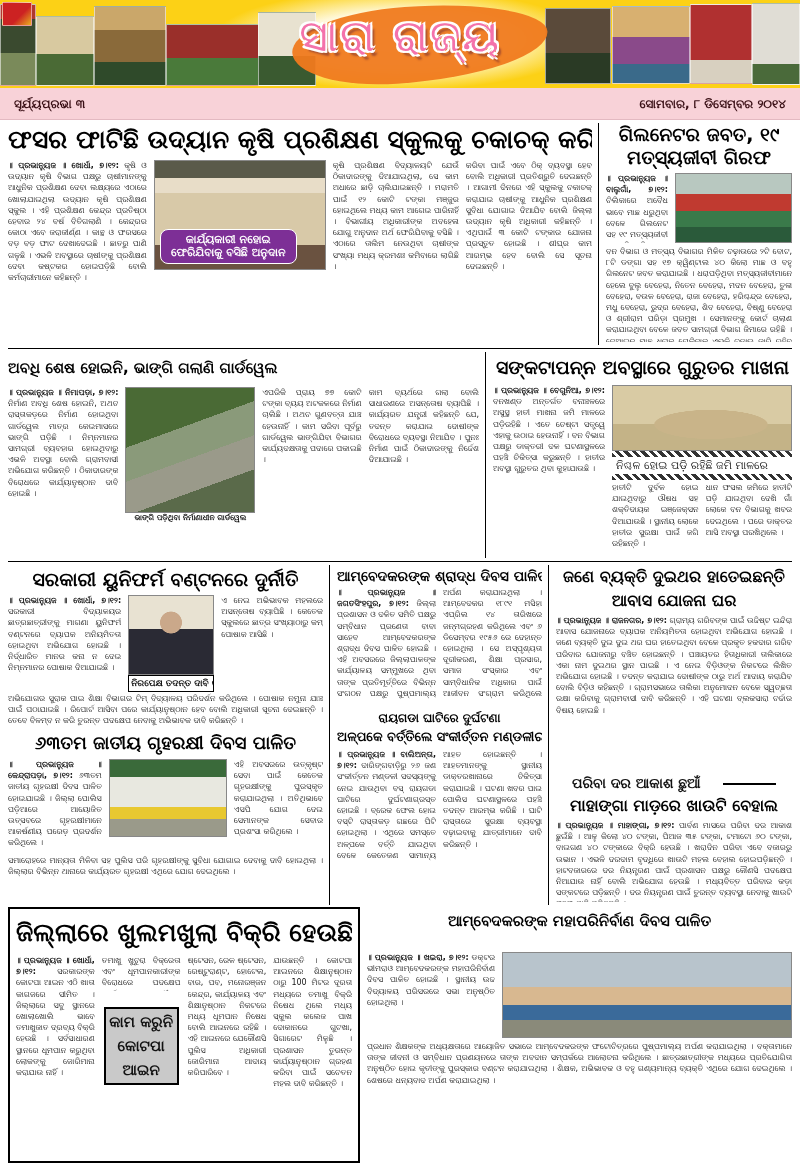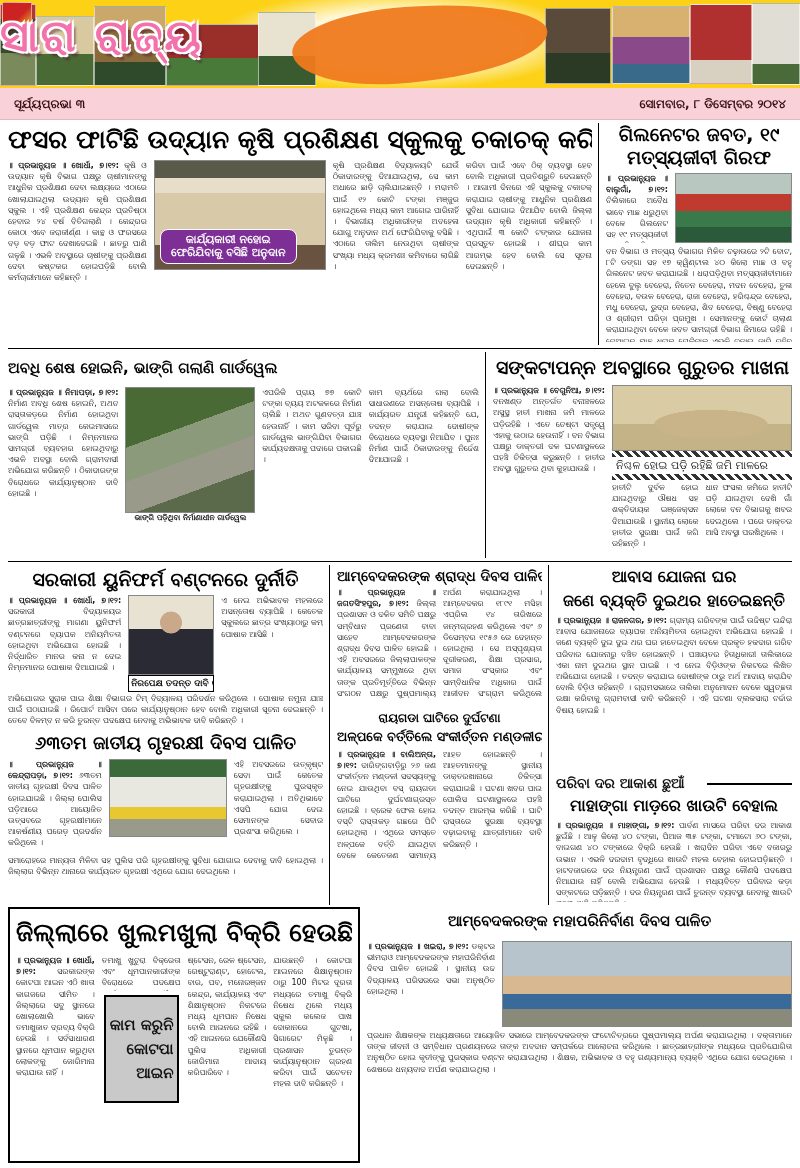--- a/index.html
+++ b/index.html
@@ -20,21 +20,21 @@
   .mp2{left:36px;top:16px;width:58px;height:70px;background:linear-gradient(180deg,#d8c9a0 0 55%,#4a6a35 55% 100%)}
   .mp3{left:94px;top:6px;width:72px;height:80px;background:linear-gradient(180deg,#caa76a 0 30%,#8a6a3a 30% 70%,#2f4a2a 70% 100%)}
   .mp4{left:166px;top:24px;width:94px;height:62px;background:linear-gradient(180deg,#9a2f2a 0 55%,#4a7a3a 55% 100%)}
   .mp5{left:258px;top:12px;width:58px;height:74px;background:linear-gradient(180deg,#e8e2d0 0 60%,#3a5a30 60% 100%)}
   .mp6{left:545px;top:8px;width:66px;height:76px;background:linear-gradient(180deg,#5a4a3a 0 60%,#2a3a25 60% 100%)}
   .mp7{left:612px;top:6px;width:78px;height:78px;background:linear-gradient(180deg,#d8b070 0 40%,#8a4a8a 40% 75%,#3a6a8a 75% 100%)}
   .mp8{left:690px;top:4px;width:62px;height:80px;background:linear-gradient(180deg,#b03030 0 70%,#d8d0c0 70% 100%)}
   .mp9{left:752px;top:3px;width:48px;height:82px;background:linear-gradient(180deg,#e0ddd5 0 75%,#4a6a3a 75% 100%)}
   .map-blob{position:absolute;left:292px;top:6px;width:256px;height:76px;background:var(--c-map-orange);
     border-radius:45% 55% 60% 40% / 50% 45% 55% 50%;transform:rotate(-4deg);opacity:.95}
-  .mast-title{position:absolute;left:0;right:0;top:14px;font-size:44px;font-weight:bold;
+  .mast-title{position:absolute;left:0;right:0;top:14px;text-align:center;font-size:44px;font-weight:normal;
     color:var(--c-title-pink);letter-spacing:2px;line-height:1;
     text-shadow:-2px -2px 0 #fff,2px -2px 0 #fff,-2px 2px 0 #fff,2px 2px 0 #fff,4px 5px 2px rgba(80,20,50,.45)}
 
   
   .datebar{height:32px;background:var(--c-datebar);display:flex;justify-content:space-between;align-items:center;
     padding:0 14px;font-weight:bold;font-size:12px;color:#3a1016;border-bottom:1px solid #e3b9c1}
 
   
   .page{padding:3px 8px 0 8px}
   .hl{font-weight:bold;color:#000;overflow:hidden}
@@ -56,22 +56,22 @@
   .ph-school{background:linear-gradient(180deg,#3a6a3a 0 22%,#e8e8e0 22% 62%,#e8c830 62% 78%,#9a9a8a 78% 100%)}
   .ph-dais{background:linear-gradient(180deg,#b8c4cc 0 40%,#d8b890 40% 62%,#3a6a9a 62% 80%,#8a8a7a 80% 100%)}
 
   
   .cap-purple{position:absolute;left:5px;bottom:5px;right:28px;background:var(--c-purple);color:#fff;font-weight:bold;
     font-size:11px;line-height:1.25;text-align:center;border-radius:8px;padding:3px 4px;border:1px solid #fff}
   .cap-box{border:1px solid #000;background:#fff;font-weight:bold;font-size:9px;text-align:center;padding:2px 2px;overflow:hidden;white-space:nowrap}
   .hatch{height:6px;background:repeating-linear-gradient(45deg,#333 0 3px,#fff 3px 6px)}
   .cap-hatch-text{font-weight:normal;font-size:11px;padding:2px 4px;white-space:nowrap;overflow:hidden;background:#fff}
   .gray-box{background:var(--c-gray);border:2px solid #000;font-weight:bold;font-size:15px;line-height:1.6;
-    text-align:right;padding:16px 3px;margin:4px 2px}
-  .kickrow{display:flex;align-items:center;gap:22px;margin:2px 0}
+    text-align:center;padding:1px 3px;margin:16px 2px}
+  .kickrow{display:flex;align-items:center;gap:22px;margin:2px 16px}
   .kick{font-weight:bold;font-size:14px;white-space:nowrap}
   .dashline{flex:1;border-top:2px solid #000}
   .caption-small{font-size:7.5px;font-weight:bold;text-align:center;overflow:hidden;white-space:nowrap}
   .bottom-box{border:2px solid #000;padding:4px 6px;overflow:hidden}
 </style>
 </head>
 <body>
 
 <div class="masthead">
   <div class="mp mp1"></div>
@@ -216,22 +216,22 @@
         <div class="hl one center" style="font-size:13px;height:20px;line-height:20px">ଅଳ୍ପକେ ବର୍ତ୍ତିଲେ ସଂକୀର୍ତ୍ତନ ମଣ୍ଡଳୀର ୨୬ ସଦସ୍ୟ</div>
         <div class="bt" style="height:150px;column-count:2;column-gap:7px;margin-top:2px">
           <span class="by">॥ ପ୍ରଭାନ୍ୟୁଜ ॥ ବାଲିଅନ୍ତା, ୭।୧୨:</span>
           <span>ଦାରିଙ୍ଗବାଡ଼ିରୁ ୨୬ ଜଣ ସଂକୀର୍ତ୍ତନ ମଣ୍ଡଳୀ ସଦସ୍ୟଙ୍କୁ ନେଇ ଯାଉଥିବା ବସ୍ ରାୟଗଡା ଘାଟିରେ ଦୁର୍ଘଟଣାଗ୍ରସ୍ତ ହୋଇଛି । ବ୍ରେକ ଫେଲ ହୋଇ ବସ୍‌ଟି ରାସ୍ତାକଡ଼ ଗଛରେ ପିଟି ହୋଇଥିଲା । ଏଥିରେ ସମସ୍ତେ ଅଳ୍ପକେ ବର୍ତ୍ତି ଯାଇଥିବା ବେଳେ କେତେଜଣ ସାମାନ୍ୟ ଆହତ ହୋଇଛନ୍ତି । ଆହତମାନଙ୍କୁ ସ୍ଥାନୀୟ ଡାକ୍ତରଖାନାରେ ଚିକିତ୍ସା କରାଯାଇଛି । ଘଟଣା ଖବର ପାଇ ପୋଲିସ ଘଟଣାସ୍ଥଳରେ ପହଞ୍ଚି ତଦନ୍ତ ଆରମ୍ଭ କରିଛି । ଘାଟି ରାସ୍ତାରେ ସୁରକ୍ଷା ବ୍ୟବସ୍ଥା ବଢ଼ାଇବାକୁ ଯାତ୍ରୀମାନେ ଦାବି କରିଛନ୍ତି ।</span>
         </div>
       </div>
     </div>
 
     <div style="flex:1;overflow:hidden">
       <div>
+        <div class="hl one center" style="font-size:16px;height:24px;line-height:24px">ଜଣେ ବ୍ୟକ୍ତି ଦୁଇଥର ହାତେଇଛନ୍ତି</div>
         <div class="hl one center" style="font-size:16px;height:24px;line-height:24px">ଆବାସ ଯୋଜନା ଘର</div>
-        <div class="hl one center" style="font-size:16px;height:24px;line-height:24px">ଜଣେ ବ୍ୟକ୍ତି ଦୁଇଥର ହାତେଇଛନ୍ତି</div>
         <div class="bt" style="height:158px;margin-top:2px">
           <span class="by">॥ ପ୍ରଭାନ୍ୟୁଜ ॥ ରାଜନଗର, ୭।୧୨:</span>
           <span>ଗ୍ରାମ୍ୟ ଗରିବଙ୍କ ପାଇଁ ଉଦ୍ଦିଷ୍ଟ ଇନ୍ଦିରା ଆବାସ ଯୋଜନାରେ ବ୍ୟାପକ ଅନିୟମିତତା ହୋଇଥିବା ଅଭିଯୋଗ ହୋଇଛି । ଜଣେ ବ୍ୟକ୍ତି ଦୁଇ ଦୁଇ ଥର ଘର ହାତେଇଥିବା ବେଳେ ପ୍ରକୃତ ହକଦାର ଗରିବ ପରିବାର ଯୋଜନାରୁ ବଞ୍ଚିତ ହୋଇଛନ୍ତି । ପଞ୍ଚାୟତର ହିତାଧିକାରୀ ତାଲିକାରେ ଏକା ନାମ ଦୁଇଥର ସ୍ଥାନ ପାଇଛି । ଏ ନେଇ ବିଡ଼ିଓଙ୍କ ନିକଟରେ ଲିଖିତ ଅଭିଯୋଗ ହୋଇଛି । ତଦନ୍ତ କରାଯାଇ ଦୋଷୀଙ୍କ ଠାରୁ ଅର୍ଥ ଆଦାୟ କରାଯିବ ବୋଲି ବିଡ଼ିଓ କହିଛନ୍ତି । ଗ୍ରାମସଭାରେ ତାଲିକା ଅନୁମୋଦନ ବେଳେ ସ୍ୱଚ୍ଛତା ରକ୍ଷା କରିବାକୁ ଗ୍ରାମବାସୀ ଦାବି କରିଛନ୍ତି । ଏହି ଘଟଣା ବ୍ଲକସାରା ଚର୍ଚ୍ଚାର ବିଷୟ ହୋଇଛି ।</span>
         </div>
       </div>
       <div>
         <div class="kickrow">
           <span class="kick">ପରିବା ଦର ଆକାଶ ଛୁଆଁ</span>
           <span class="dashline"></span>
         </div>
@@ -260,21 +260,21 @@
             <div>କୋଟପା ଆଇନ</div>
           </div>
         </div>
         <div class="bt" style="flex:1">ଷ୍ଟେସନ, ରେଳ ଷ୍ଟେସନ, ରେଷ୍ଟୁରାଣ୍ଟ, ହୋଟେଲ, ବାର, ପବ, ମନୋରଞ୍ଜନ କେନ୍ଦ୍ର, କାର୍ଯ୍ୟାଳୟ ଏବଂ ଶିକ୍ଷାନୁଷ୍ଠାନ ନିକଟରେ ମଧ୍ୟ ଧୂମପାନ ନିଷେଧ ବୋଲି ଆଇନରେ ରହିଛି । ଏହି ଆଇନରେ ଯେକୌଣସି ପୁଲିସ ଅଧିକାରୀ ଜୋରିମାନା ଆଦାୟ କରିପାରିବେ ।</div>
         <div class="bt" style="flex:1">ଯାଉଛନ୍ତି । କୋଟପା ଆଇନରେ ଶିକ୍ଷାନୁଷ୍ଠାନ ଠାରୁ 100 ମିଟର ଦୂରତା ମଧ୍ୟରେ ତମାଖୁ ବିକ୍ରି ନିଷେଧ ଥିଲେ ମଧ୍ୟ ସ୍କୁଲ କଲେଜ ପାଖ ଦୋକାନରେ ଗୁଟଖା, ସିଗାରେଟ ମିଳୁଛି । ପ୍ରଶାସନ ତୁରନ୍ତ କାର୍ଯ୍ୟାନୁଷ୍ଠାନ ଗ୍ରହଣ କରିବା ପାଇଁ ସଚେତନ ମହଲ ଦାବି କରିଛନ୍ତି ।</div>
       </div>
     </div>
 
     <div style="flex:1;overflow:hidden;padding-top:2px">
       <div class="hl one center" style="font-size:15px;height:24px;line-height:24px">ଆମ୍ବେଦକରଙ୍କ ମହାପରିନିର୍ବାଣ ଦିବସ ପାଳିତ</div>
-      <div class="cols" style="margin-top:8px;height:86px">
+      <div class="cols" style="margin-top:19px;height:86px">
         <div class="bt" style="width:128px">
           <span class="by">॥ ପ୍ରଭାନ୍ୟୁଜ ॥ ଖଇରା, ୭।୧୨:</span>
           <span>ଡକ୍ଟର ଭୀମରାଓ ଆମ୍ବେଦକରଙ୍କ ମହାପରିନିର୍ବାଣ ଦିବସ ପାଳିତ ହୋଇଛି । ସ୍ଥାନୀୟ ଉଚ୍ଚ ବିଦ୍ୟାଳୟ ପରିସରରେ ସଭା ଅନୁଷ୍ଠିତ ହୋଇଥିଲା ।</span>
         </div>
         <div class="photo ph-dais" style="flex:1;height:86px"></div>
       </div>
       <div class="bt" style="margin-top:3px;height:134px">ପ୍ରଧାନ ଶିକ୍ଷକଙ୍କ ଅଧ୍ୟକ୍ଷତାରେ ଆୟୋଜିତ ସଭାରେ ଆମ୍ବେଦକରଙ୍କ ଫଟୋଚିତ୍ରରେ ପୁଷ୍ପମାଲ୍ୟ ଅର୍ପଣ କରାଯାଇଥିଲା । ବକ୍ତାମାନେ ତାଙ୍କ ଜୀବନୀ ଓ ସମ୍ବିଧାନ ପ୍ରଣୟନରେ ତାଙ୍କ ଅବଦାନ ସମ୍ପର୍କରେ ଆଲୋଚନା କରିଥିଲେ । ଛାତ୍ରଛାତ୍ରୀଙ୍କ ମଧ୍ୟରେ ପ୍ରତିଯୋଗିତା ଅନୁଷ୍ଠିତ ହୋଇ କୃତୀଙ୍କୁ ପୁରସ୍କାର ବଣ୍ଟନ କରାଯାଇଥିଲା । ଶିକ୍ଷକ, ଅଭିଭାବକ ଓ ବହୁ ଗଣ୍ୟମାନ୍ୟ ବ୍ୟକ୍ତି ଏଥିରେ ଯୋଗ ଦେଇଥିଲେ । ଶେଷରେ ଧନ୍ୟବାଦ ଅର୍ପଣ କରାଯାଇଥିଲା ।</div>
     </div>
   </div>
 

